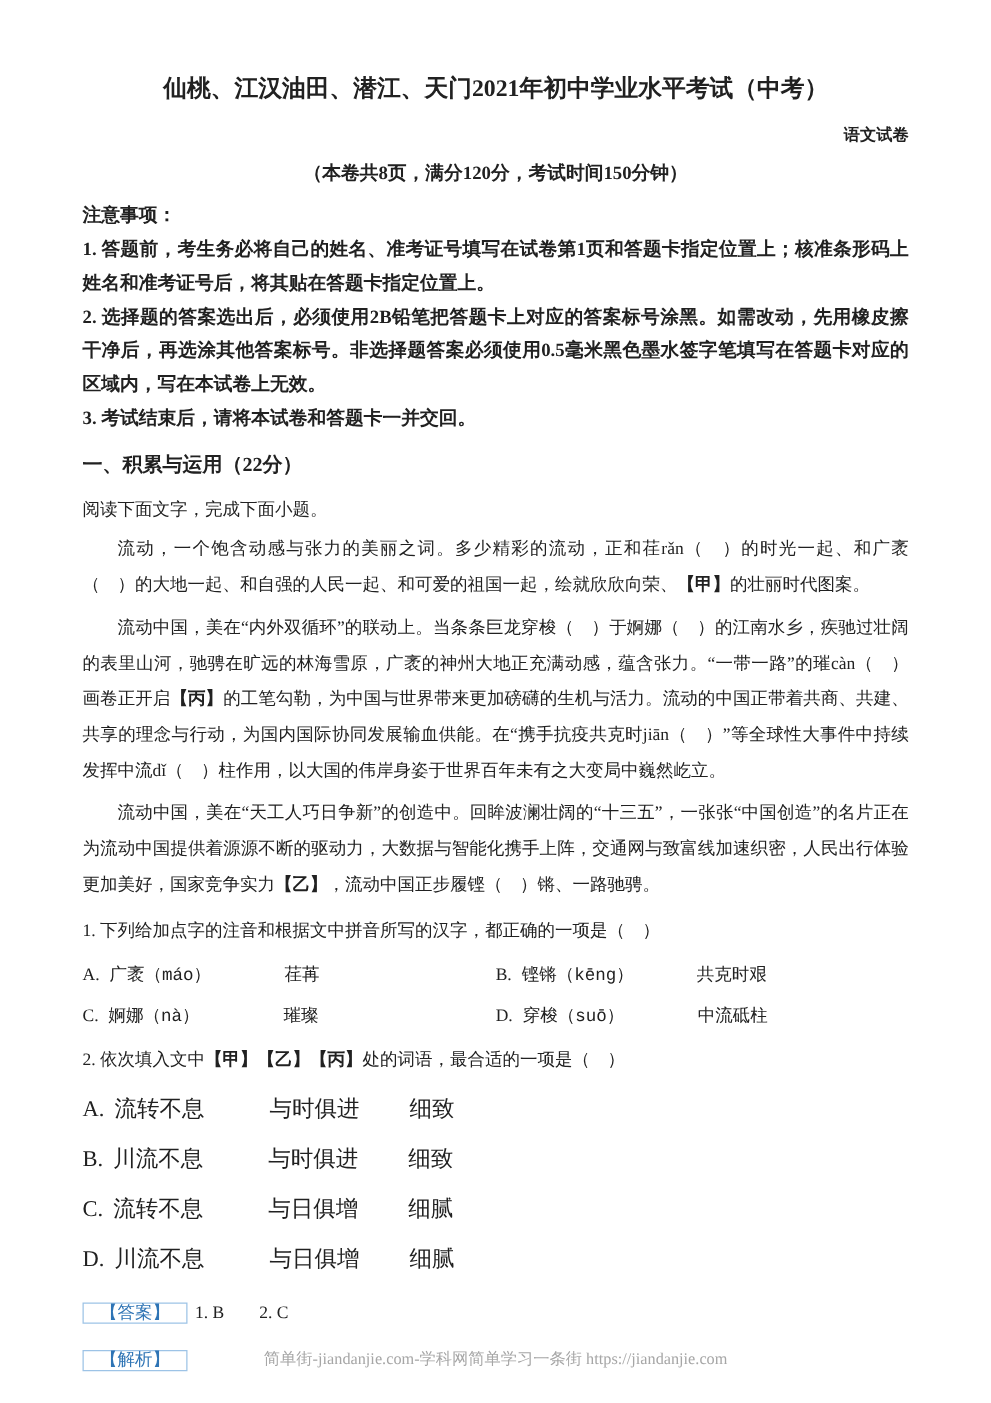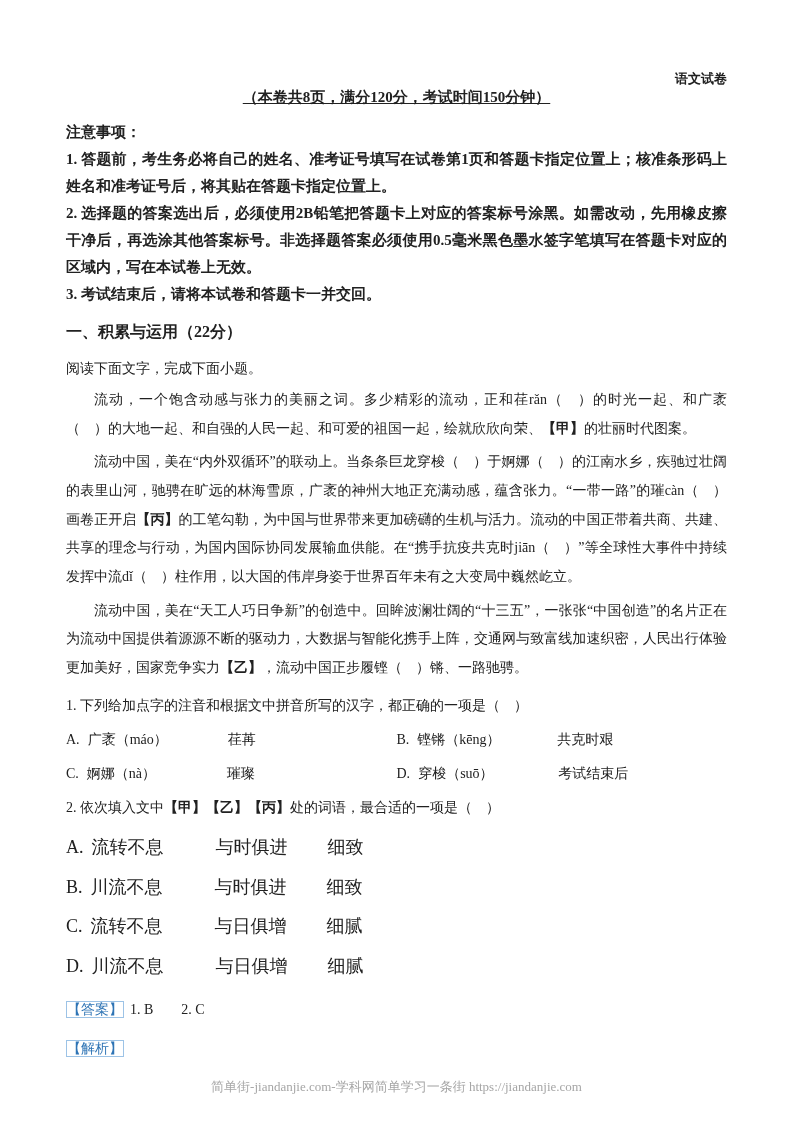--- a/index.html
+++ b/index.html
@@ -26,21 +26,21 @@
   .exam-subject {
     text-align: right;
     font-size: 13px;
     font-weight: bold;
     margin-top: 12px;
   }
   .exam-meta {
     text-align: center;
     font-size: 15px;
     font-weight: bold;
-    text-decoration: underline;
+    margin-top: 12px;
   }
   .notice-heading {
     font-size: 15px;
     font-weight: bold;
     margin-top: 12px;
     line-height: 1.8;
   }
   .notice-item {
     font-size: 15px;
     font-weight: bold;
@@ -73,35 +73,35 @@
   }
   .q1-grid {
     display: grid;
     grid-template-columns: 1fr 1fr;
     row-gap: 11px;
     margin-top: 10px;
     font-size: 14px;
   }
   .opt { line-height: 1.6; }
   .opt .lbl { display: inline-block; margin-right: 8px; }
-  .opt .t1 { display: inline-block; width: 140px; }
+  .opt .t1 { display: inline-block; width: 140px; font-family: Liberation Mono, monospace; }
   .q2-list { margin-top: 11px; font-size: 18px; }
   .q2-list .opt { margin-top: 11px; }
   .q2-list .opt:first-child { margin-top: 0; }
   .opt .w1 { display: inline-block; width: 124px; }
   .opt .w2 { display: inline-block; width: 112px; }
   .answer-row {
     margin-top: 17px;
     font-size: 14px;
     line-height: 1.7;
   }
   .badge {
     color: var(--accent-blue, #2e74b5);
     border: 1px solid var(--badge-border, #9dc3e6);
-    padding: 0 0;
+    padding: 0 13px;
     margin-right: 6px;
     font-size: 14px;
   }
   .answer-item { margin-right: 28px; }
   .analysis-row {
     margin-top: 15px;
     font-size: 14px;
     line-height: 1.7;
   }
   .page-footer {
@@ -113,20 +113,21 @@
     color: var(--footer-gray, #a6a6a6);
     font-size: 13px;
     font-family: Liberation Serif, serif;
   }
 </style>
 </head>
 <body>
 
 <div class="page">
 
+  <h1 class="exam-title">仙桃、江汉油田、潜江、天门2021年初中学业水平考试（中考）</h1>
   <h2 class="exam-subject">语文试卷</h2>
   <div class="exam-meta">（本卷共8页，满分120分，考试时间150分钟）</div>
 
   <div class="notice-heading">注意事项：</div>
   <div class="notice-item">1. 答题前，考生务必将自己的姓名、准考证号填写在试卷第1页和答题卡指定位置上；核准条形码上姓名和准考证号后，将其贴在答题卡指定位置上。</div>
   <div class="notice-item">2. 选择题的答案选出后，必须使用2B铅笔把答题卡上对应的答案标号涂黑。如需改动，先用橡皮擦干净后，再选涂其他答案标号。非选择题答案必须使用0.5毫米黑色墨水签字笔填写在答题卡对应的区域内，写在本试卷上无效。</div>
   <div class="notice-item">3. 考试结束后，请将本试卷和答题卡一并交回。</div>
 
   <div class="sec-heading">一、积累与运用（22分）</div>
   <div class="intro">阅读下面文字，完成下面小题。</div>
@@ -143,21 +144,21 @@
       <div class="opt">
         <span class="lbl">A.</span><span class="t1">广袤（máo）</span><span>荏苒</span>
       </div>
       <div class="opt">
         <span class="lbl">B.</span><span class="t1">铿锵（kēng）</span><span>共克时艰</span>
       </div>
       <div class="opt">
         <span class="lbl">C.</span><span class="t1">婀娜（nà）</span><span>璀璨</span>
       </div>
       <div class="opt">
-        <span class="lbl">D.</span><span class="t1">穿梭（suō）</span><span>考试结束后</span>
+        <span class="lbl">D.</span><span class="t1">穿梭（suō）</span><span>中流砥柱</span>
       </div>
     </div>
   </div>
 
   <div>
     <div class="stem">2. 依次填入文中<b>【甲】</b><b>【乙】</b><b>【丙】</b>处的词语，最合适的一项是（　）</div>
     <div class="q2-list">
       <div class="opt">
         <span class="lbl">A.</span><span class="w1">流转不息</span><span class="w2">与时俱进</span><span>细致</span>
       </div>

